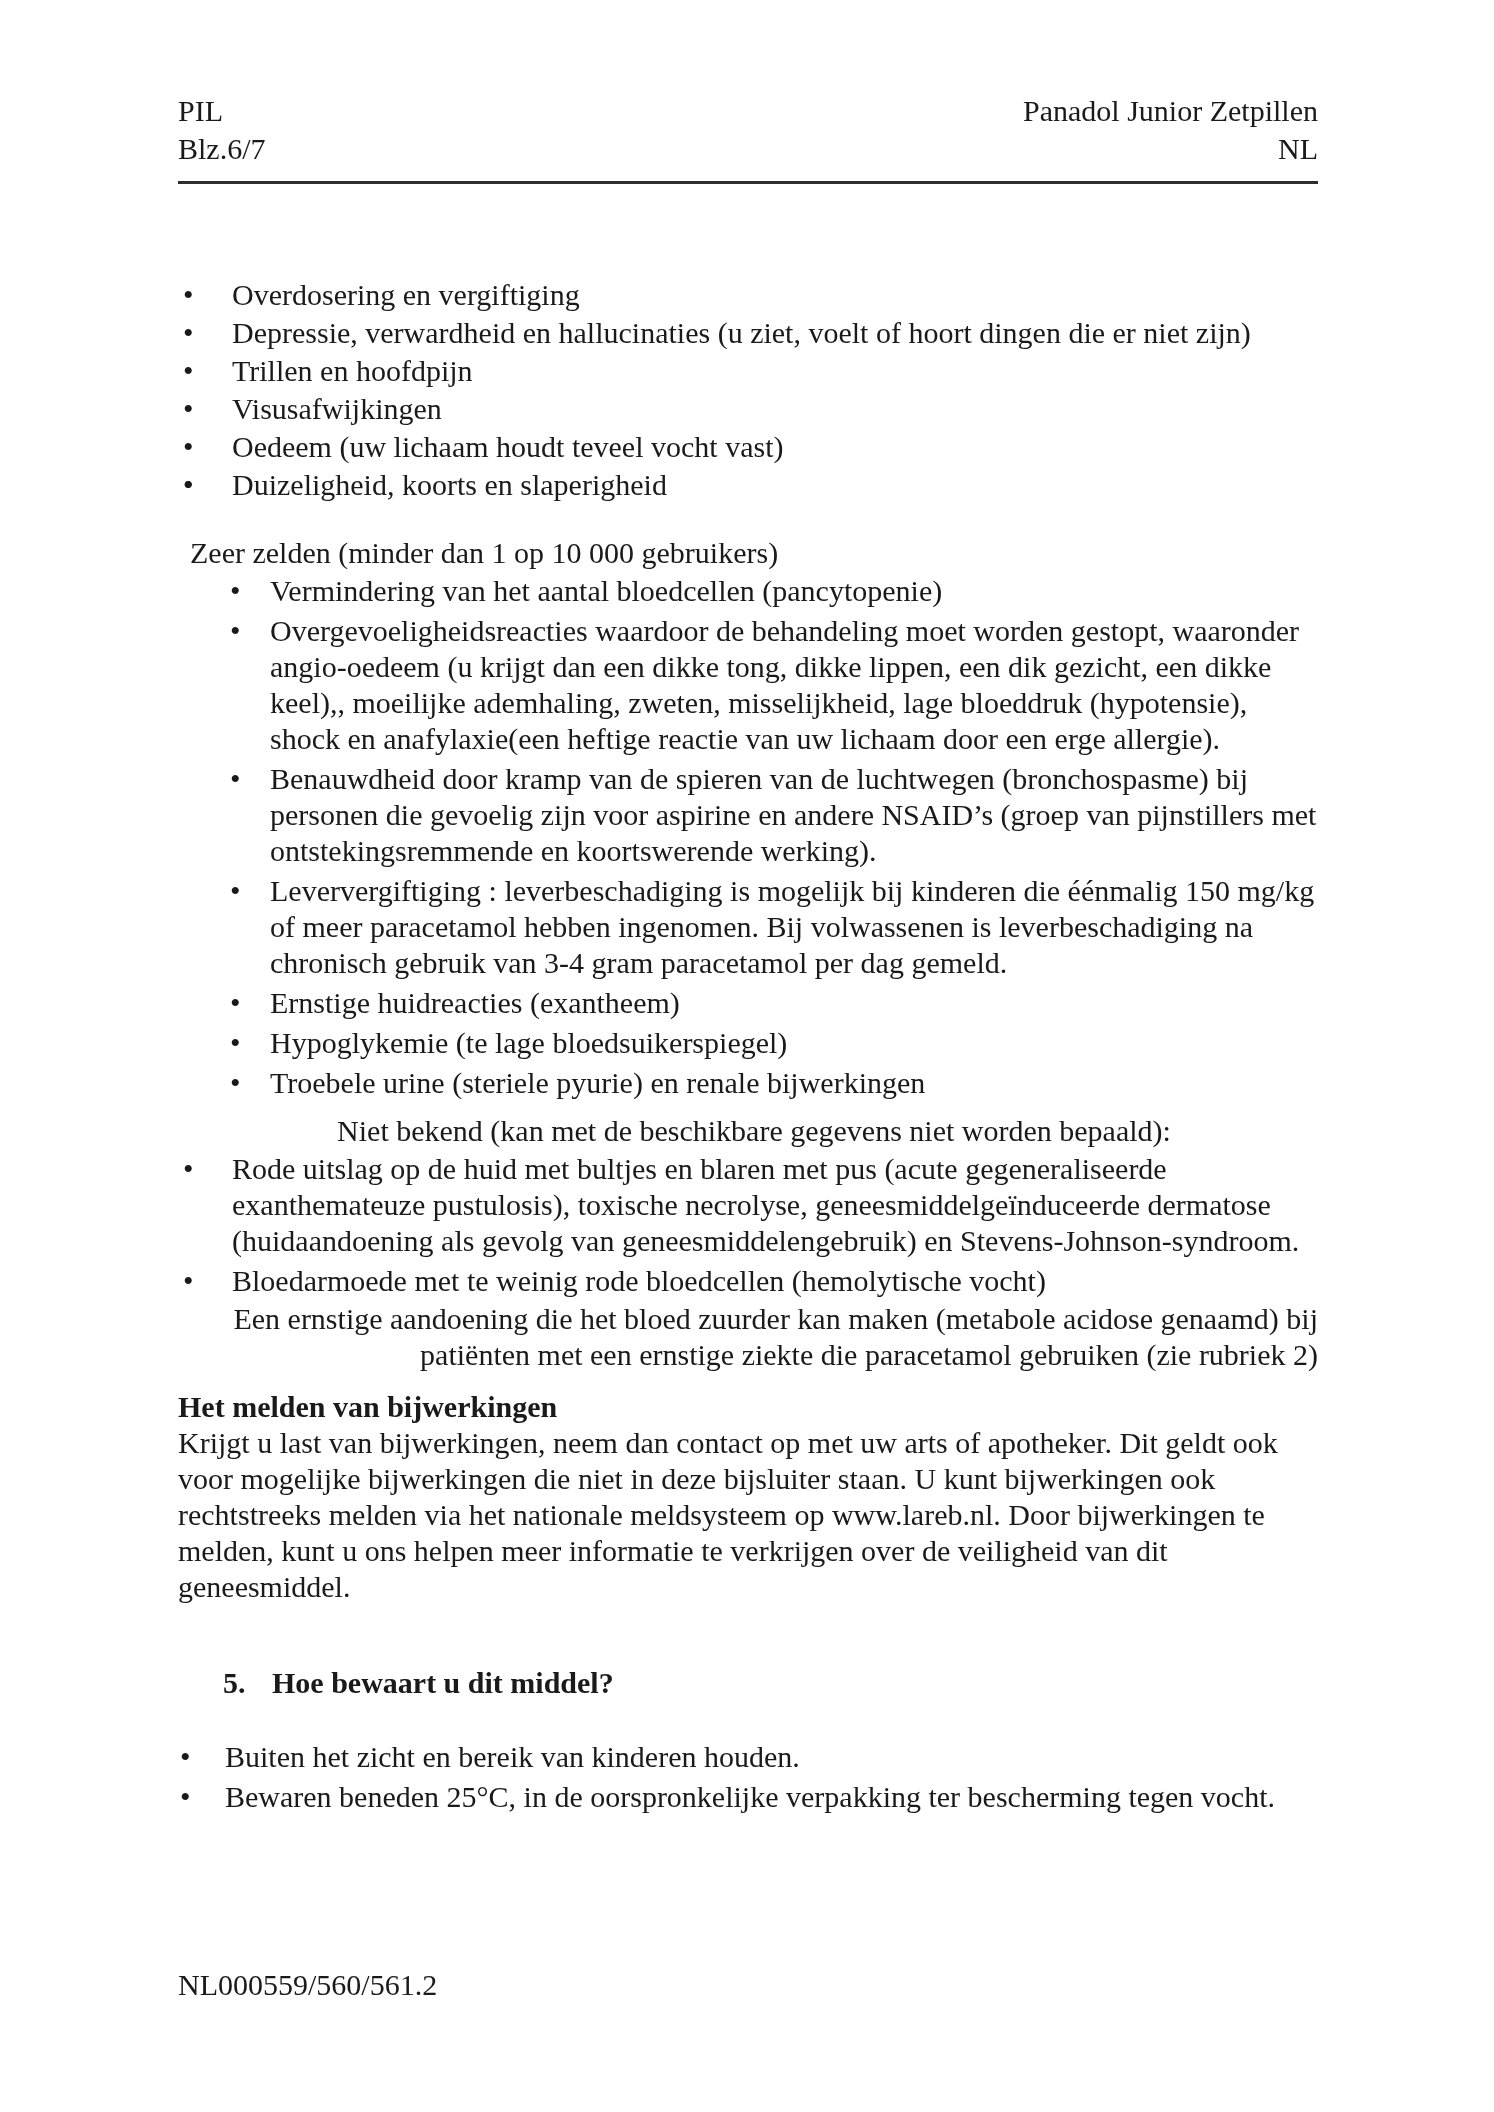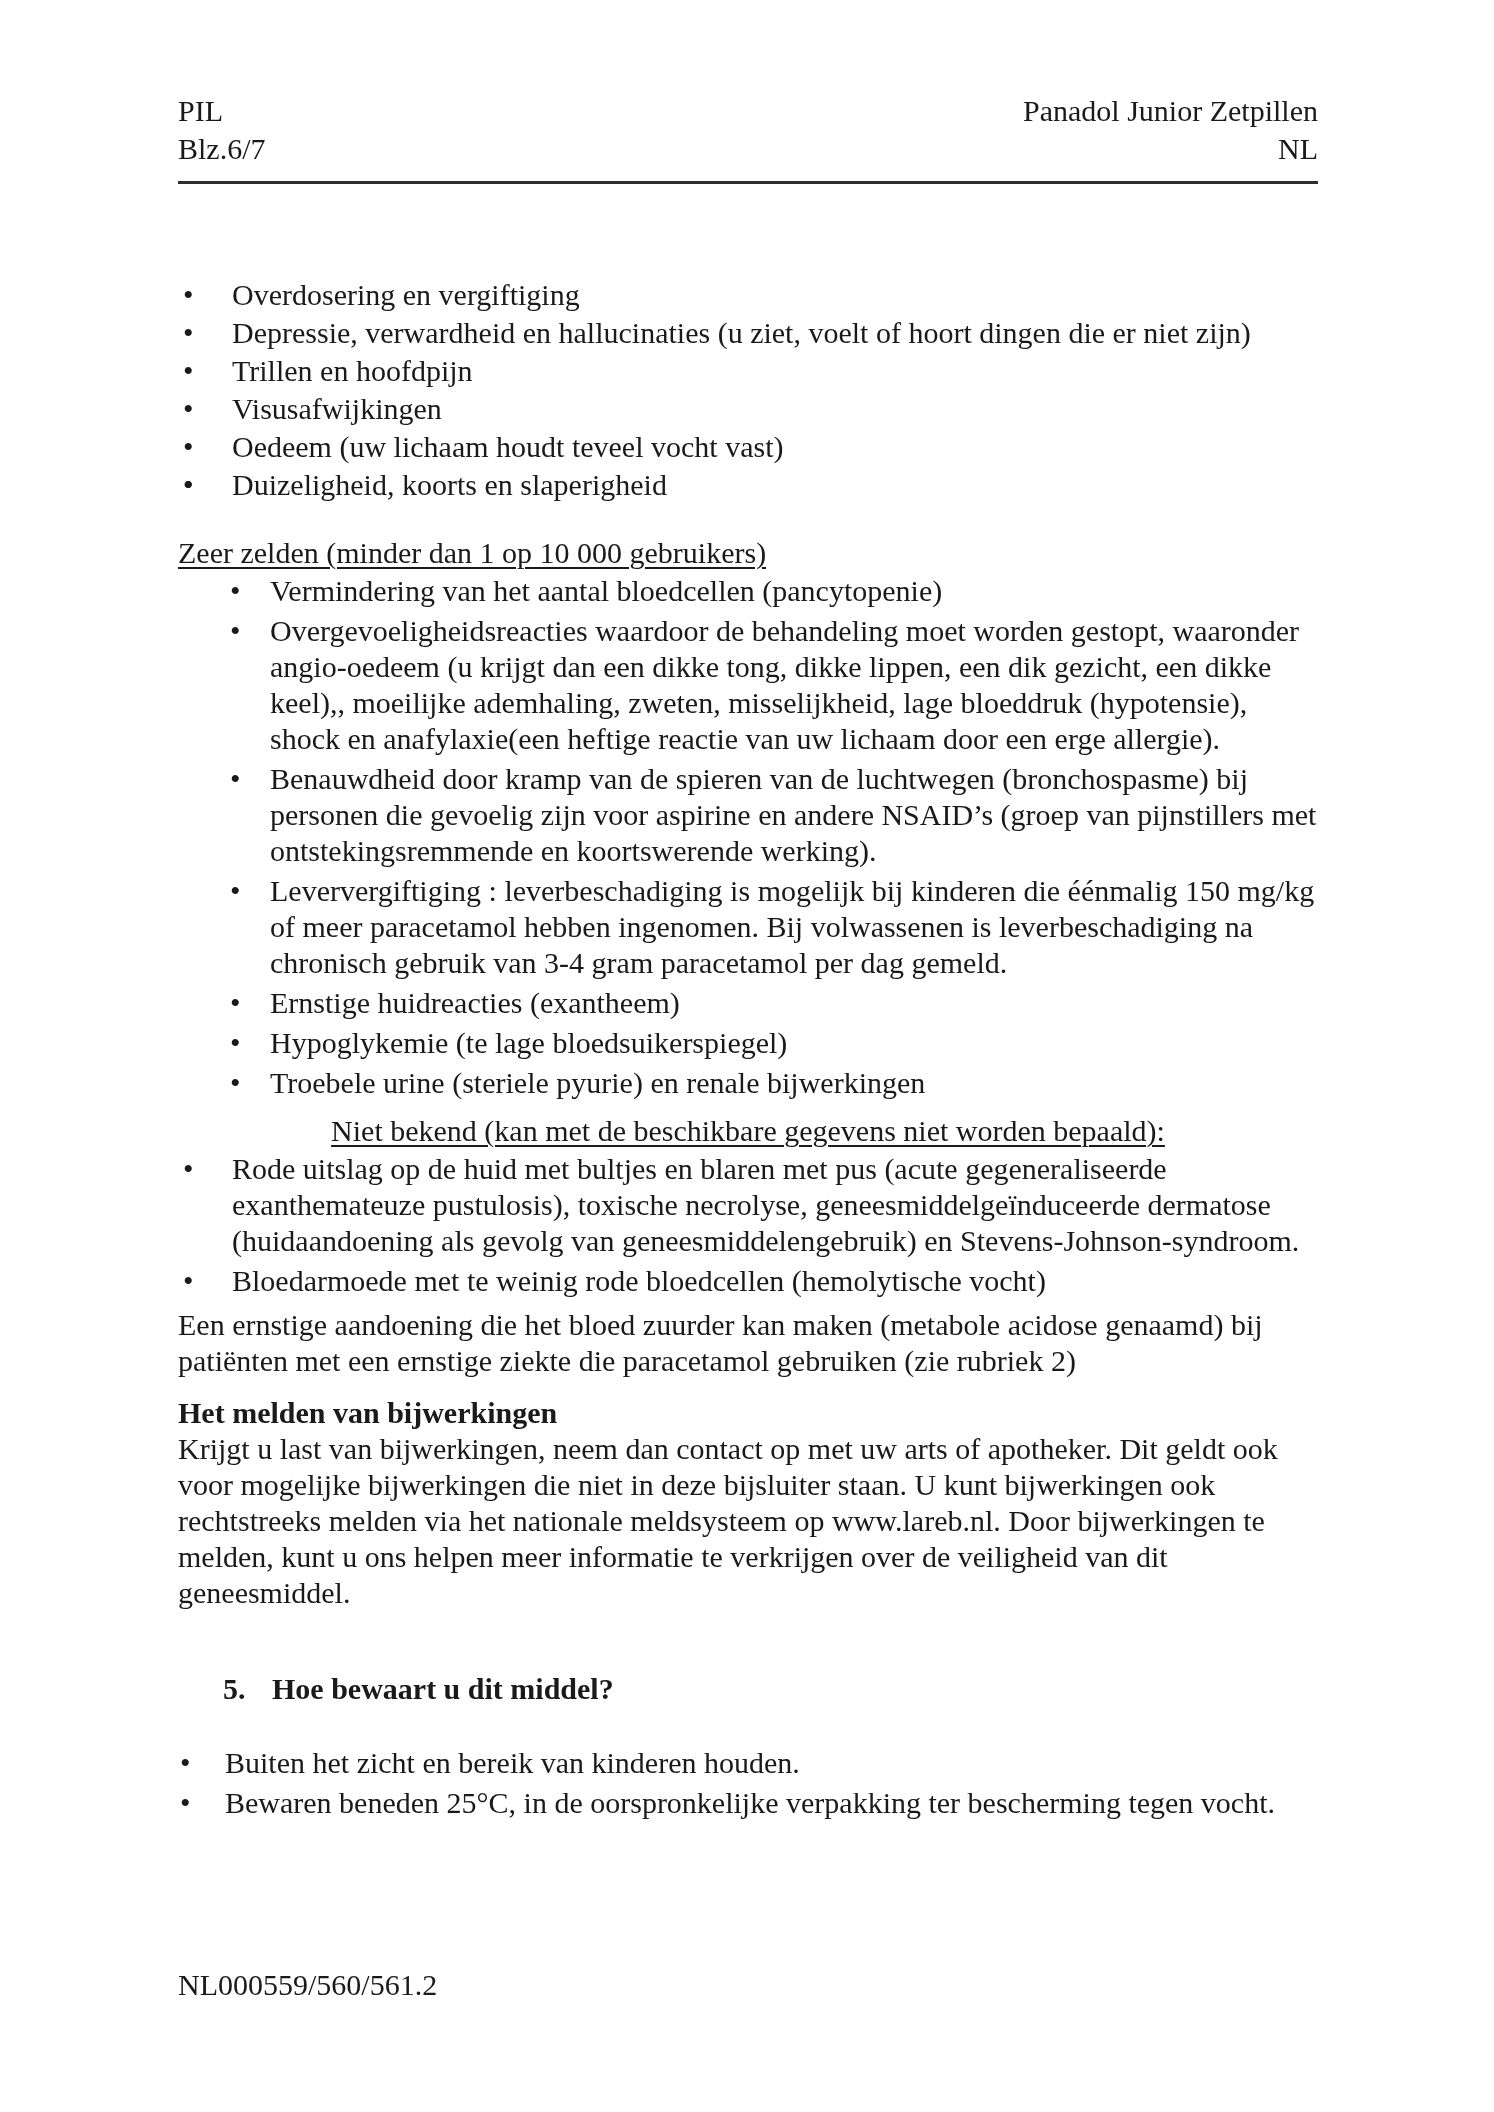--- a/index.html
+++ b/index.html
@@ -32,24 +32,24 @@
   .list-common { margin-top:93px; }
   .list-common .li + .li { margin-top:2px; }
   .list-vr { margin-top:2px; }
   .list-vr .li + .li { margin-top:4px; }
   .list-nk { margin-top:2px; }
   .list-nk .li + .li { margin-top:4px; }
   .list-st { margin-top:38px; }
   .list-st .li + .li { margin-top:4px; }
 
   
-  .h-underline { text-decoration:underline; text-decoration-thickness:2px; text-underline-offset:4px; }
+  .h-underline { text-decoration-thickness:2px; text-underline-offset:4px;margin-left:12px; }
   .h-zz { margin-top:32px; }
   .h-nk { margin-top:12px;text-align:center; }
-  .note { margin-top:8px; }
+  .note { margin-top:2px;text-align:right; }
   .h-bold { margin-top:16px; font-weight:bold; }
   .h-section { margin-top:60px; padding-left:45px; font-weight:bold; }
   .h-section .num { display:inline-block; width:49px; }
   .footer { position:absolute; left:178px; top:1967px; }
 </style>
 </head>
 <body>
 
 <div class="page">
   <div class="content">

